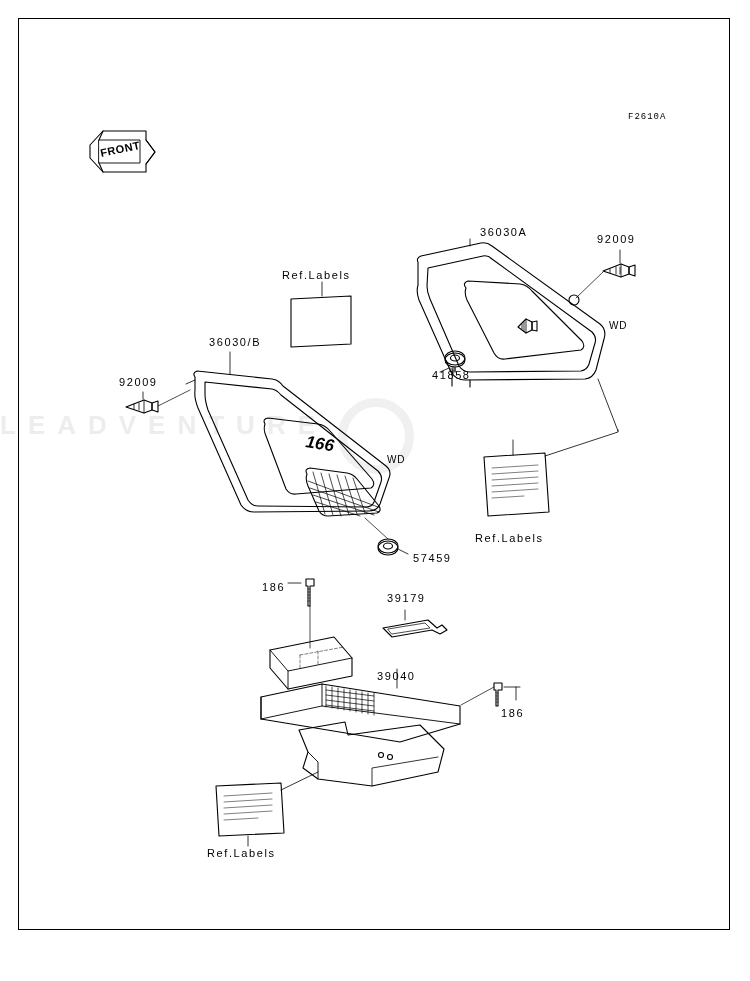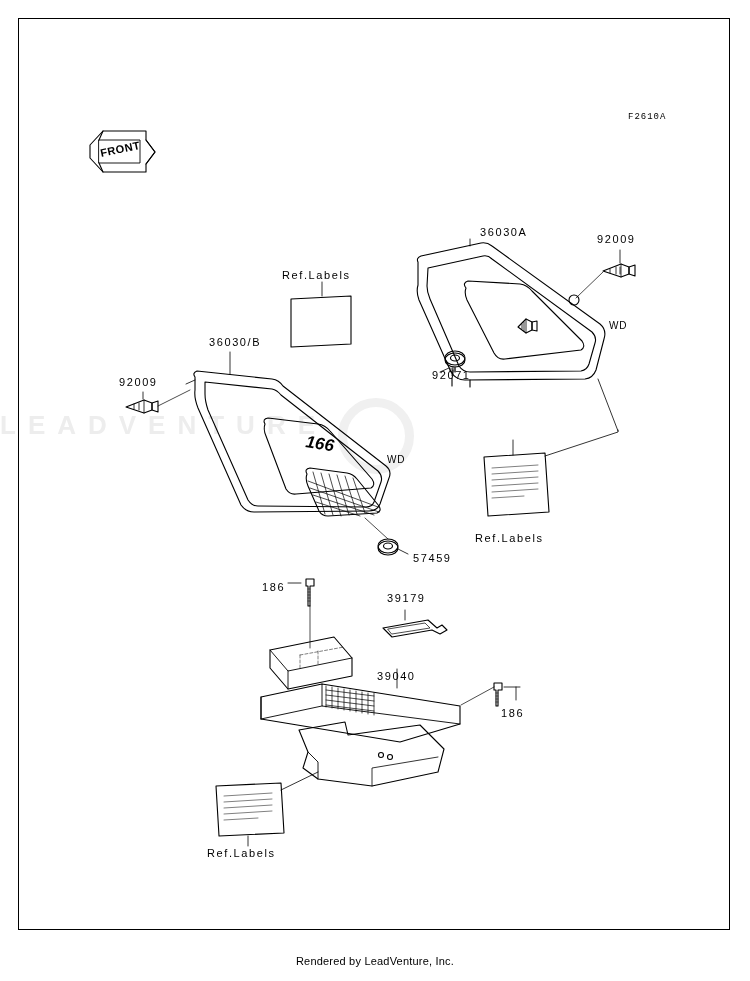--- a/index.html
+++ b/index.html
@@ -284,27 +284,26 @@
     <text x="305" y="447" font-family="Liberation Sans, sans-serif" font-size="17" font-weight="bold" font-style="italic" fill="#000" transform="rotate(9 305 447)">166</text>
   </svg>
 
   <div class="lbl" style="left:100px; top:143px; font-size:11px; font-weight:bold; letter-spacing:0.5px; transform:rotate(-12deg);">FRONT</div>
 
   <div class="lbl small" style="left:628px; top:112px;">F2610A</div>
 
   <div class="lbl" style="left:448px; top:226px;margin-left:32px;">36030A</div>
   <div class="lbl" style="left:597px; top:233px;">92009</div>
   <div class="lbl tiny" style="left:609px; top:320px;">WD</div>
-  <div class="lbl" style="left:432px; top:369px;">92071</div>
+  <div class="lbl" style="left:432px; top:369px;">41858</div>
   <div class="lbl" style="left:282px; top:269px;">Ref.Labels</div>
   <div class="lbl" style="left:193px; top:336px;margin-left:16px;">36030/B</div>
   <div class="lbl" style="left:119px; top:376px;">92009</div>
   <div class="lbl tiny" style="left:387px; top:454px;">WD</div>
   <div class="lbl" style="left:413px; top:552px;">57459</div>
   <div class="lbl" style="left:475px; top:532px;">Ref.Labels</div>
   <div class="lbl" style="left:262px; top:581px;">186</div>
   <div class="lbl" style="left:387px; top:592px;">39179</div>
   <div class="lbl" style="left:377px; top:670px;">39040</div>
   <div class="lbl" style="left:501px; top:707px;">186</div>
   <div class="lbl" style="left:207px; top:847px;">Ref.Labels</div>
 
-  <div class="footer">Rendered by LeadVenture, Inc.</div>
 </div>
 
 </body></html>

